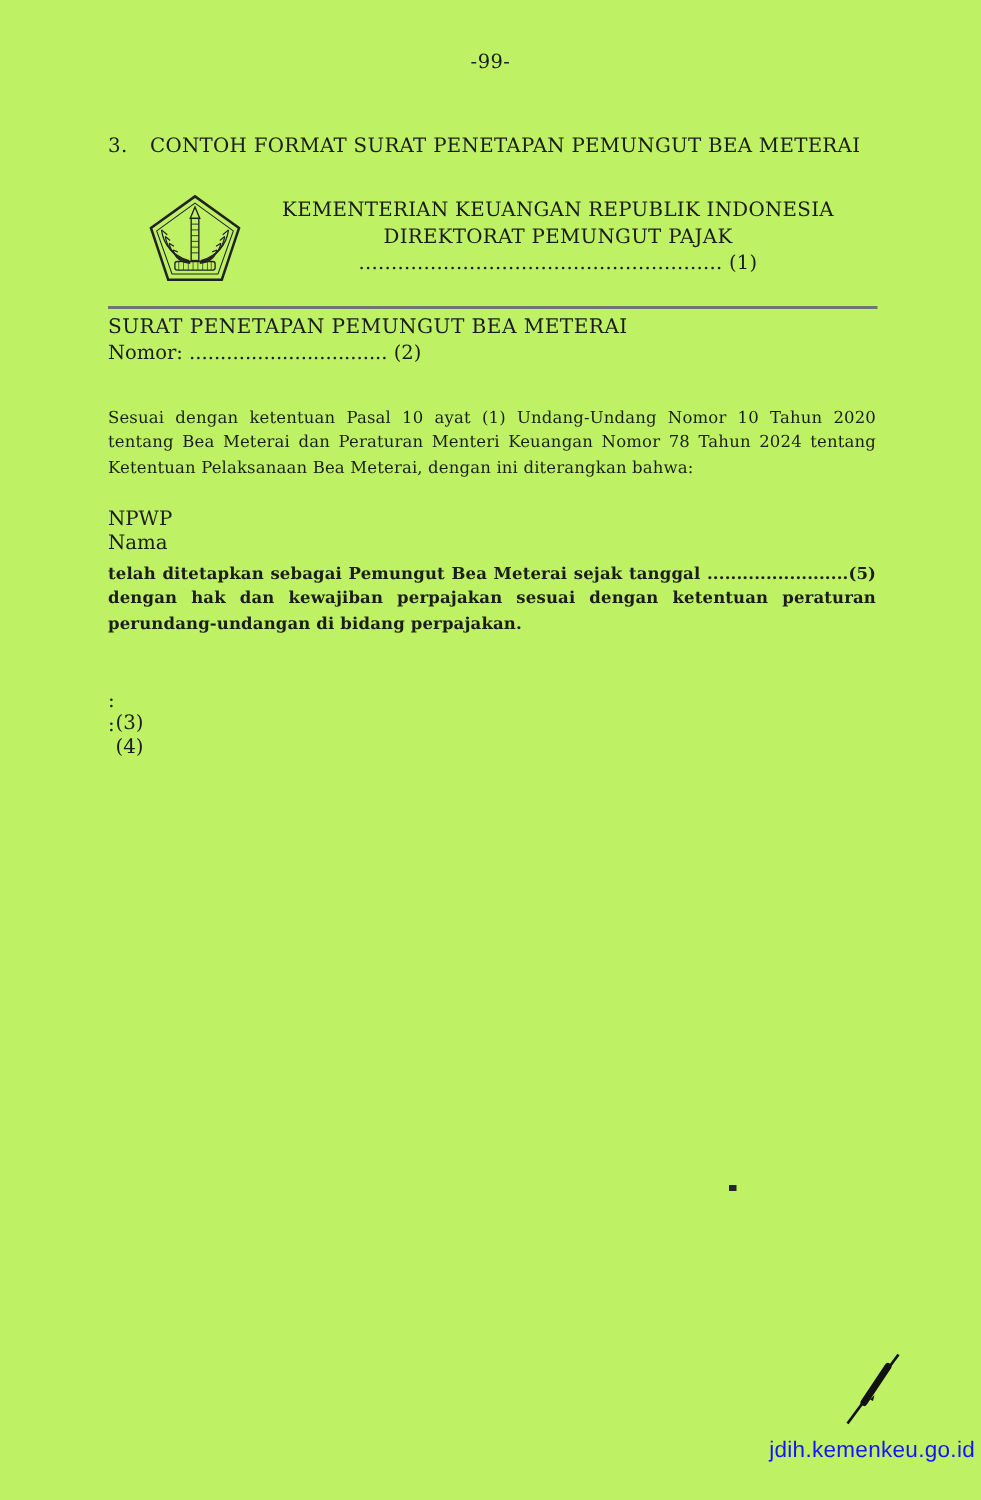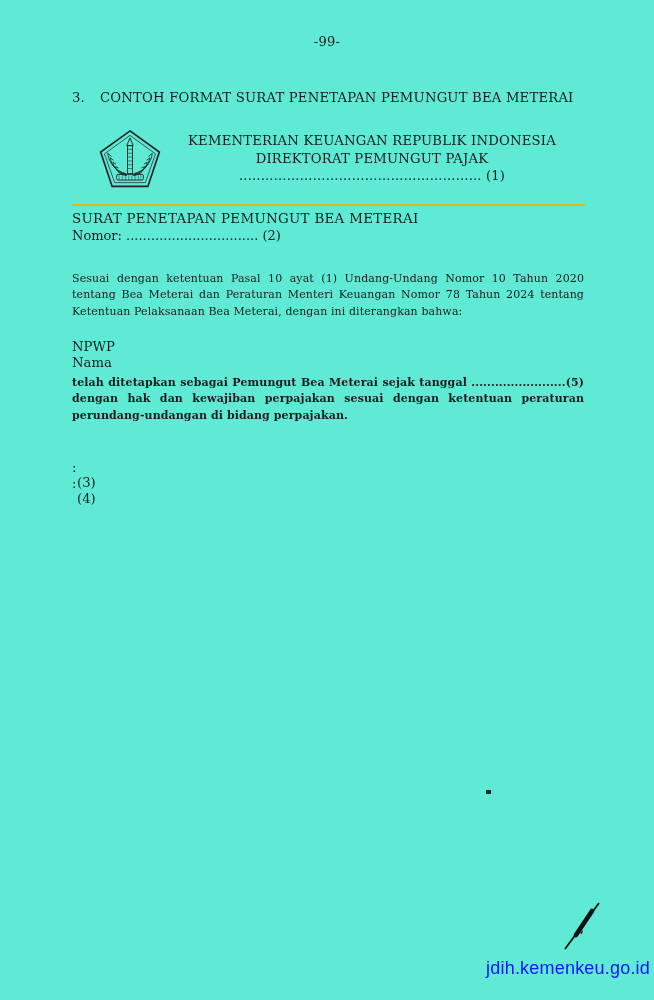--- a/index.html
+++ b/index.html
@@ -2,21 +2,21 @@
 <html><head>
 <meta charset="utf-8">
 <style>
   * { margin: 0; padding: 0; box-sizing: border-box; }
   html, body { background: #888; }
   .page {
     position: relative;
     width: 654px;
     height: 1000px;
     margin: 0 auto;
-    background: #5eead4;
+    background: #bef264;
     font-family: "DejaVu Serif", serif;
     color: #1c1c1c;
     overflow: hidden;
   }
   .page-number {
     position: absolute;
     top: 34px; left: 0;
     width: 100%;
     text-align: center;
     font-size: 13px;
@@ -30,21 +30,21 @@
     font-size: 13.2px;
     letter-spacing: 0.2px;
     white-space: nowrap;
   }
   .section-num { width: 28px; flex: 0 0 28px; }
   .letterhead {
     position: absolute;
     left: 72px; top: 127px;
     width: 513px;
     height: 79px;
-    border-bottom: 2px solid #eab308;
+    border-bottom: 2px solid #737373;
   }
   .logo-wrap {
     position: absolute;
     left: 26px; top: 2px;
     width: 64px; height: 60px;
   }
   .lh-text {
     position: absolute;
     left: 100px; top: 5px;
     width: 400px;
@@ -112,21 +112,21 @@
   }
   .pen-stroke-wrap {
     position: absolute;
     left: 560px; top: 898px;
     width: 46px; height: 56px;
   }
   .jdih-link {
     position: absolute;
     right: 4px; top: 958px;
     font-family: "Liberation Sans", sans-serif;
-    font-size: 18px;
+    font-size: 15px;
     color: #1512fe;
     text-decoration: none;
     letter-spacing: 0.2px;
     cursor: pointer;
   }
 </style>
 </head>
 <body>
 
 <div class="page">

